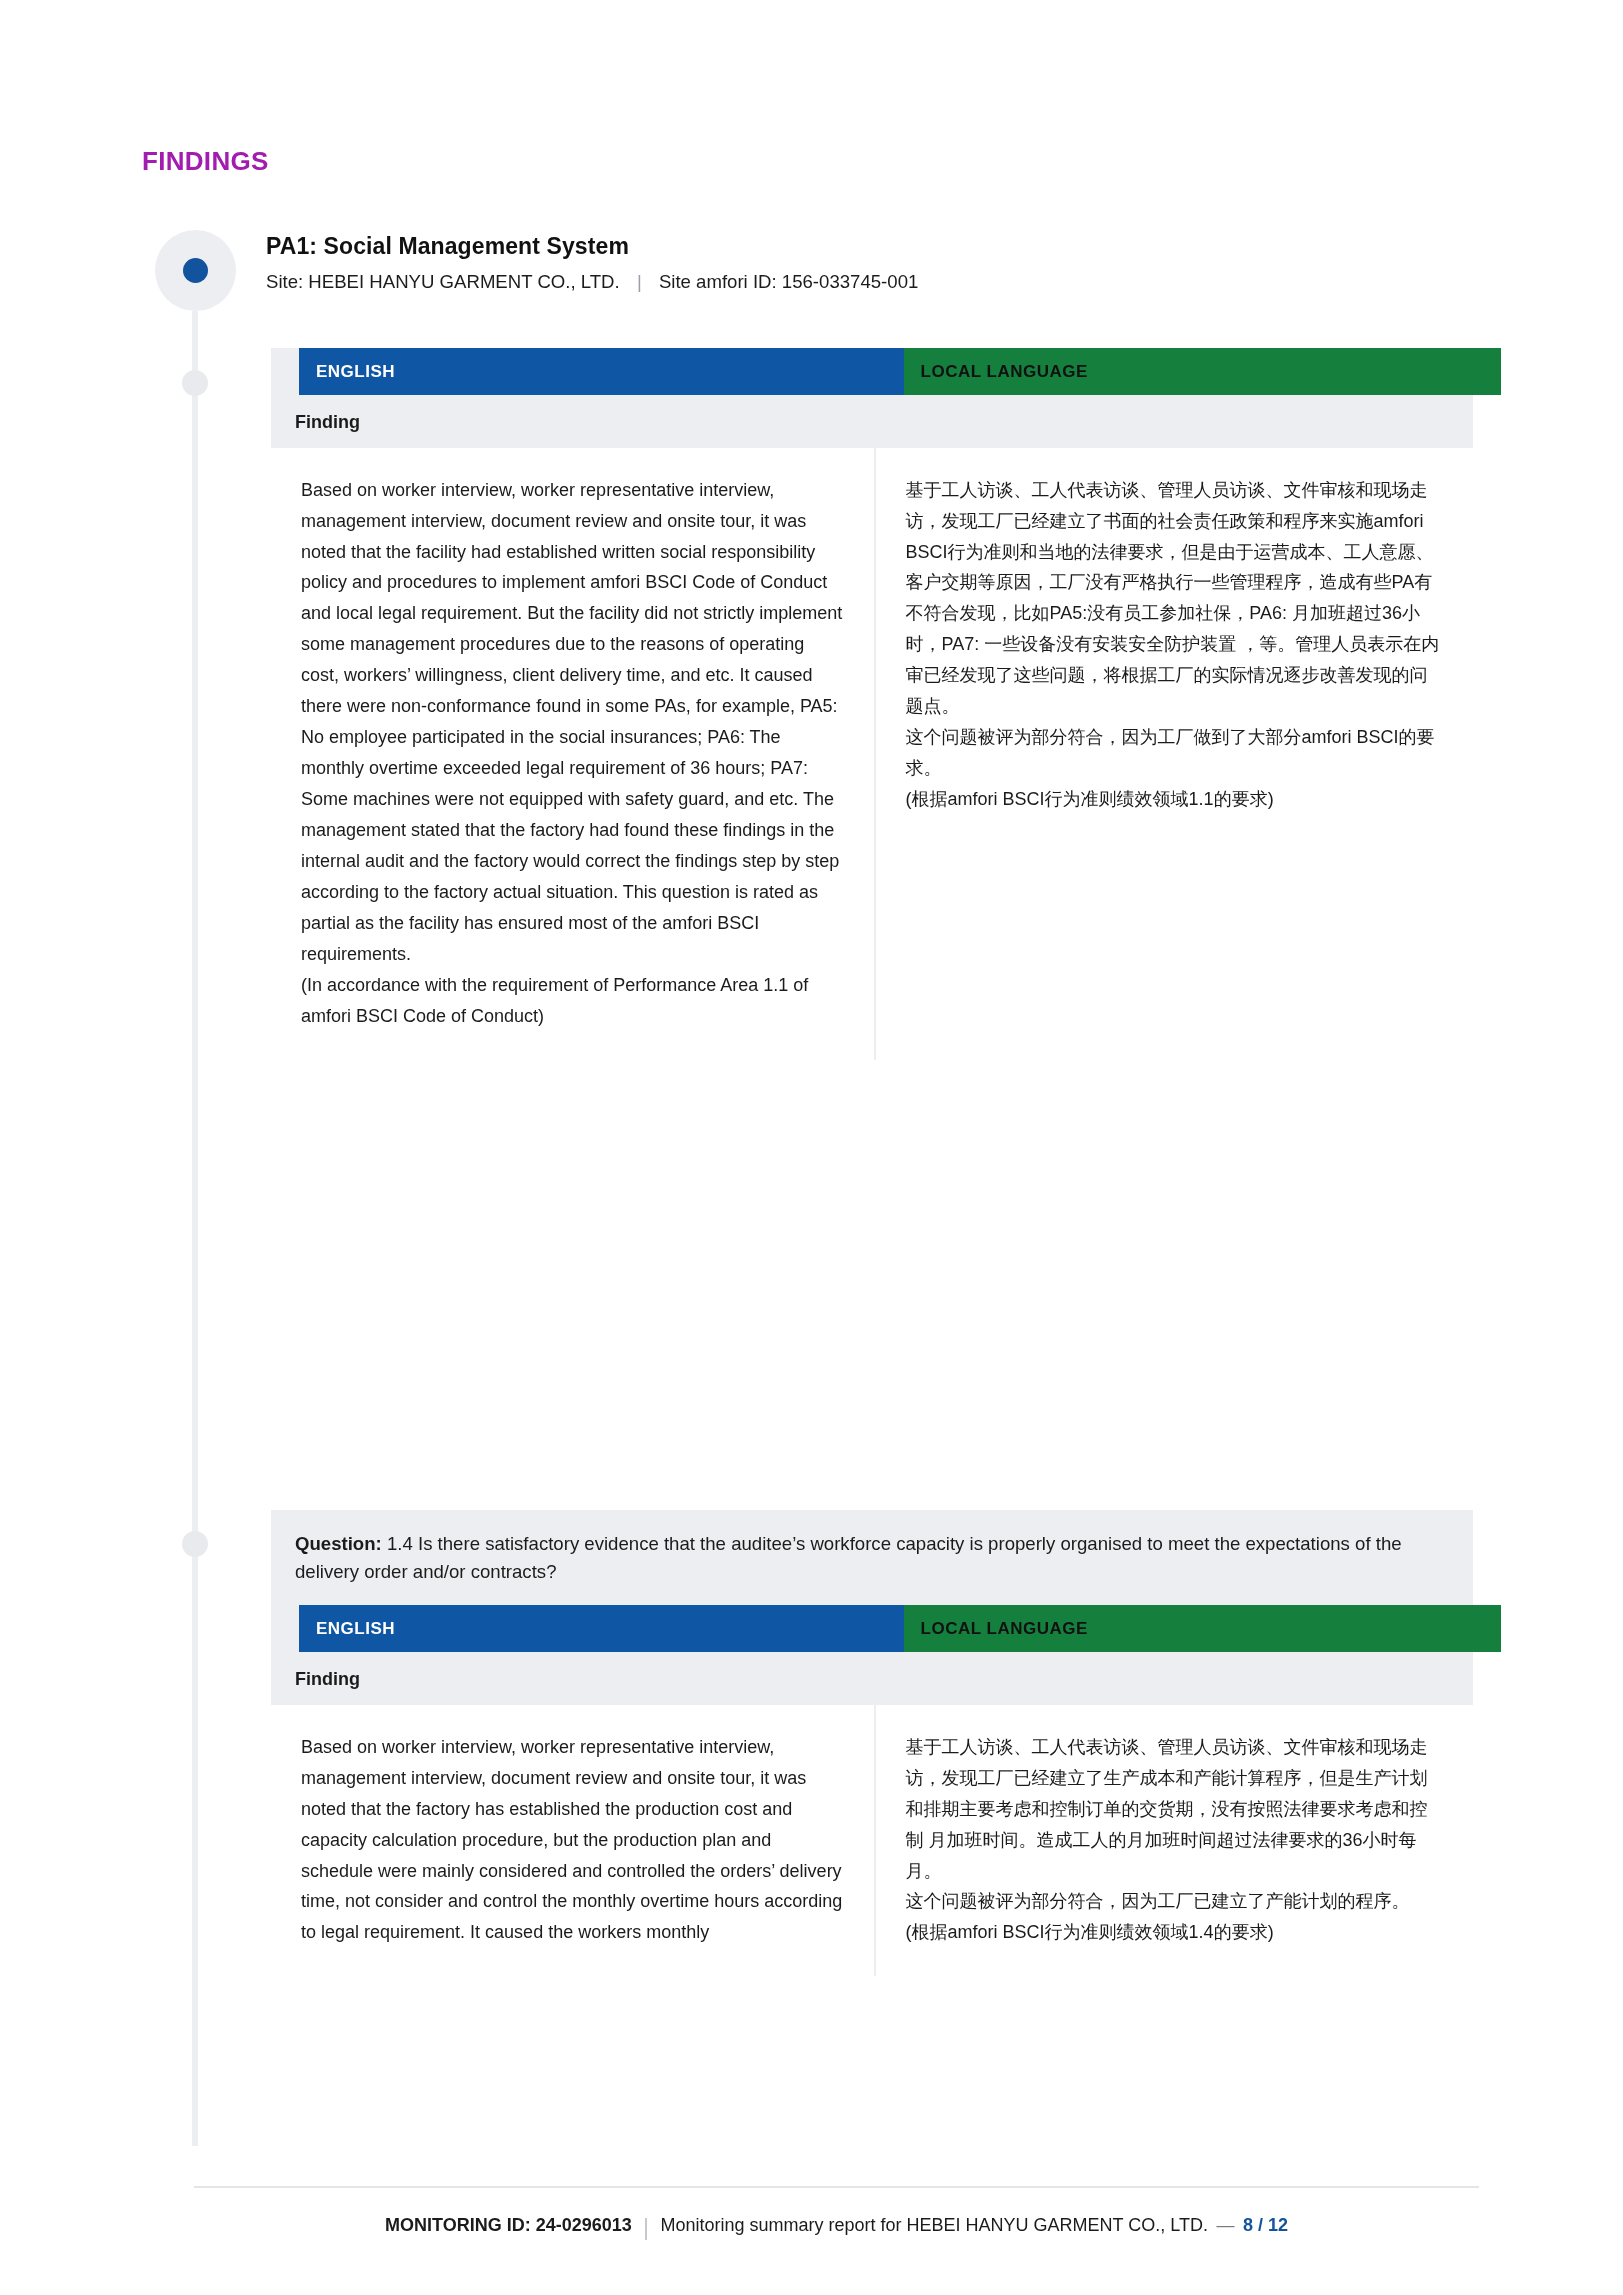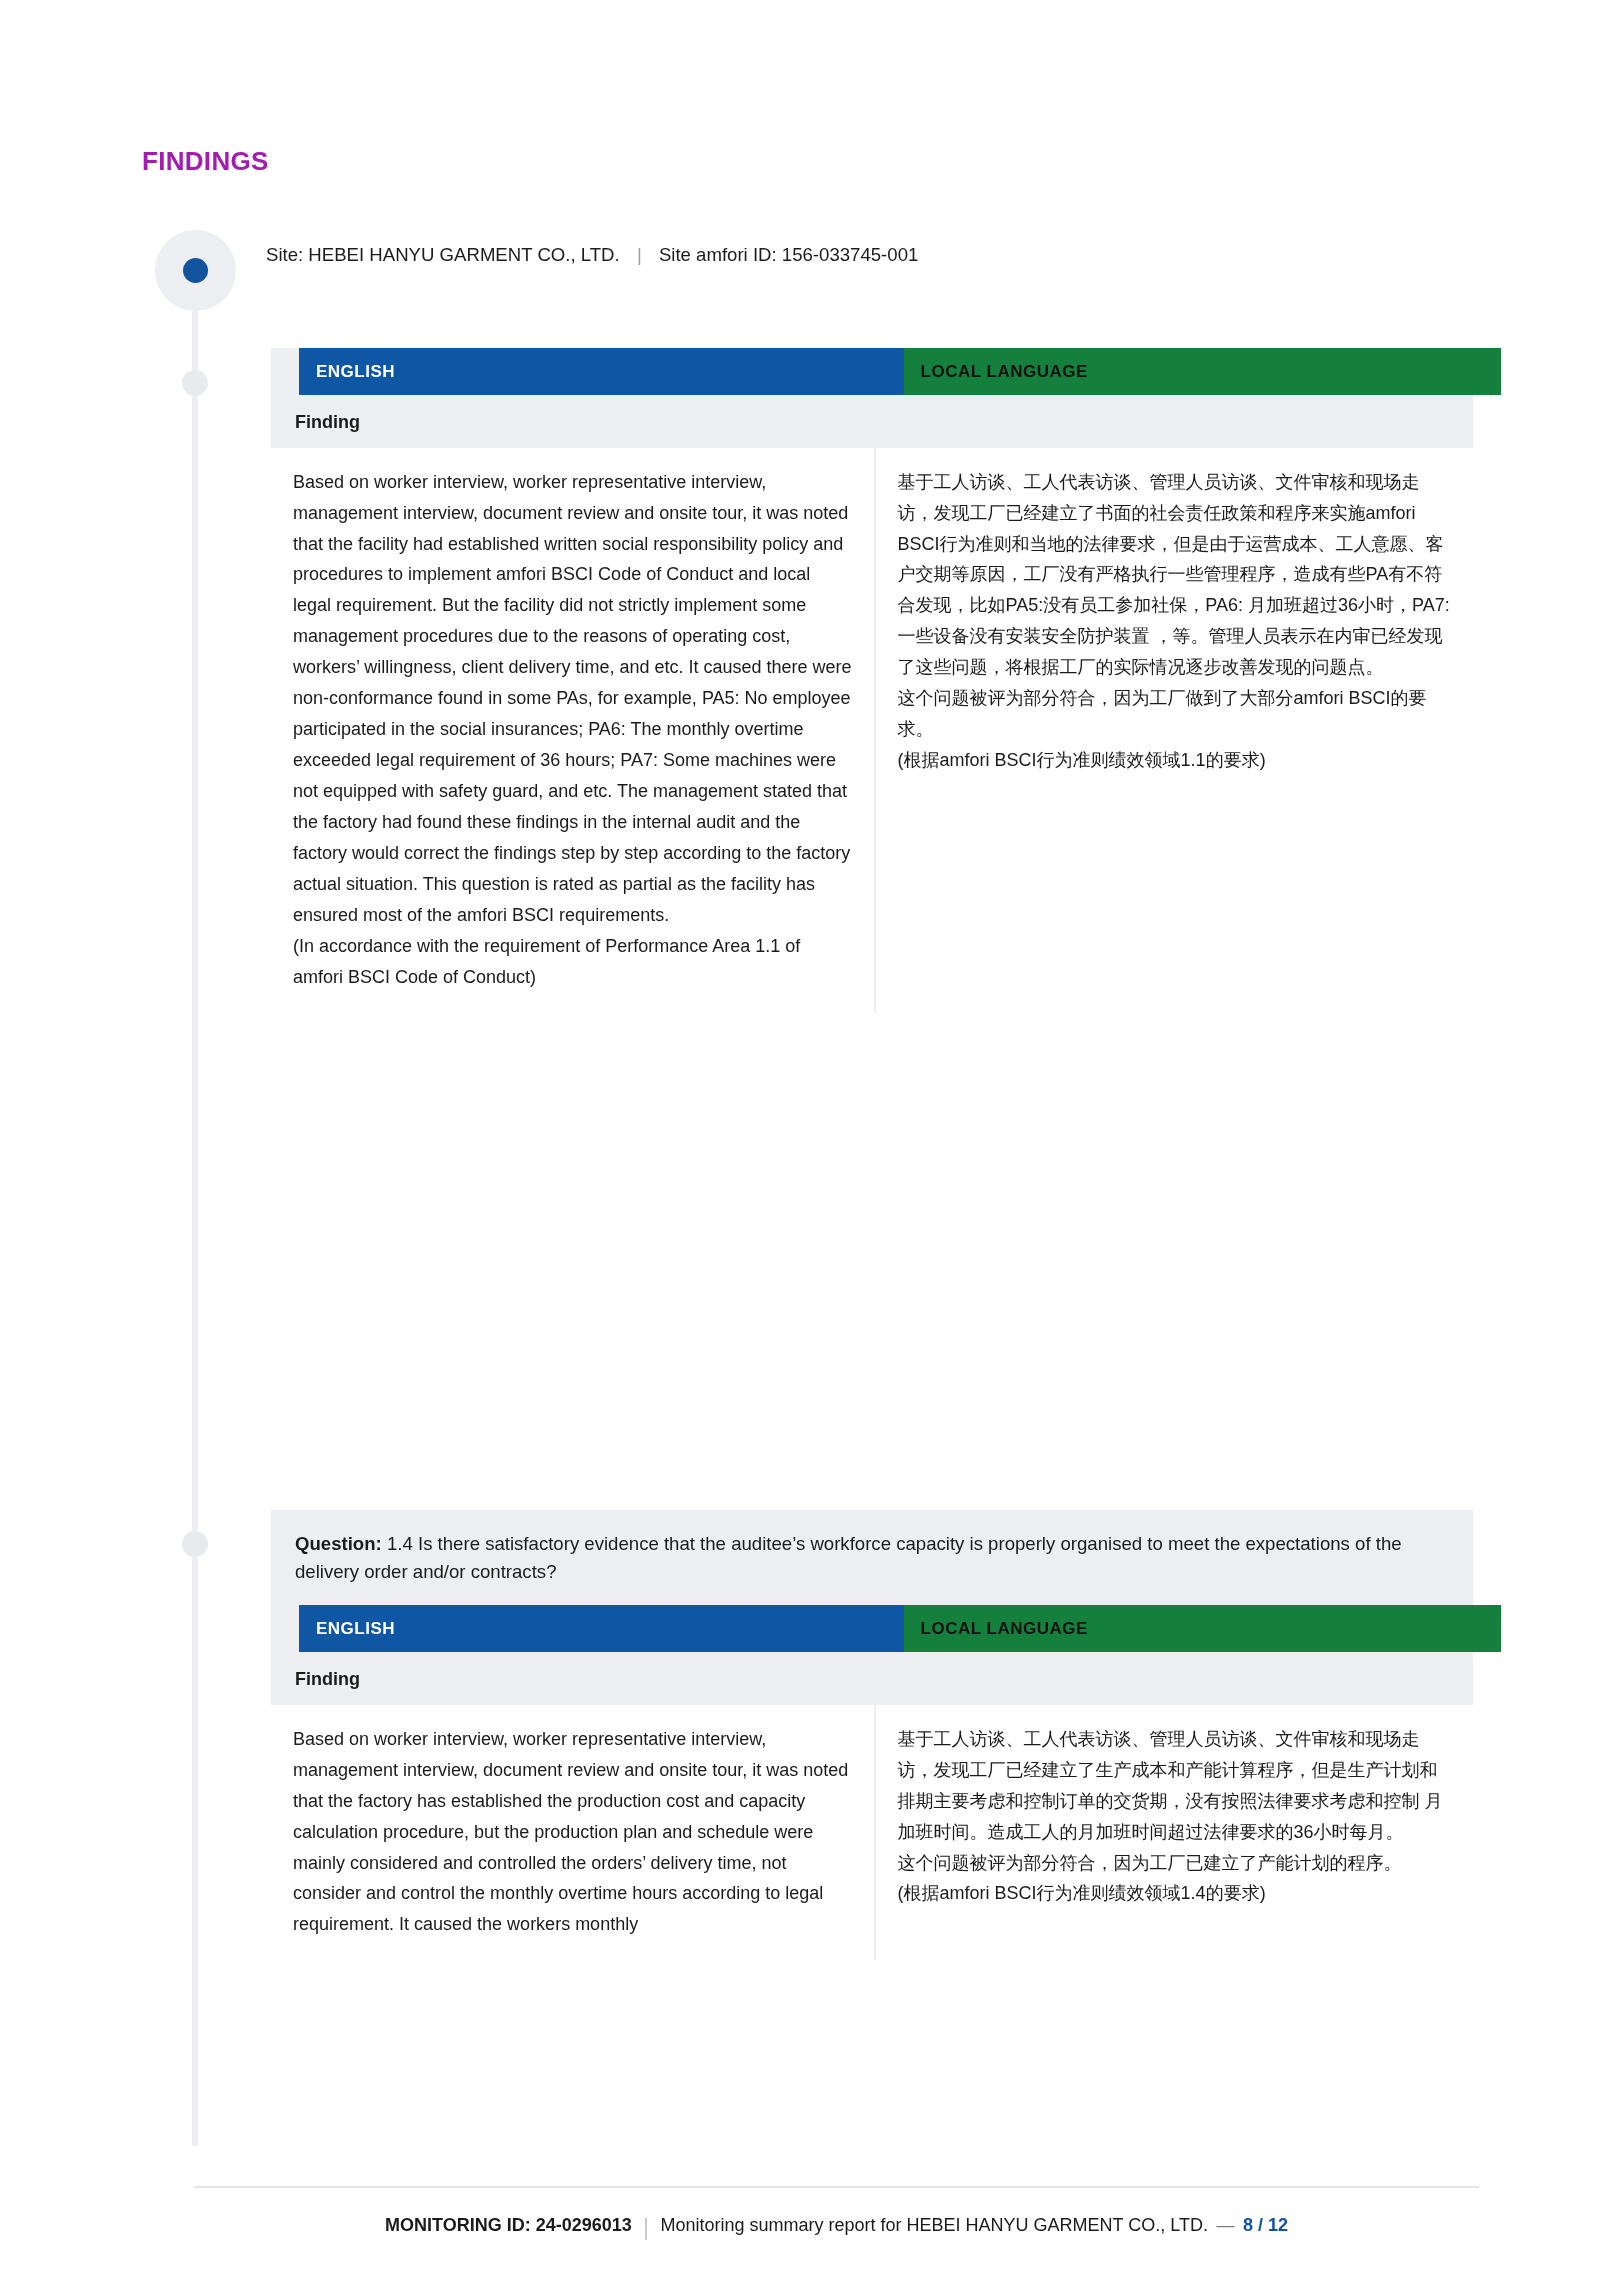--- a/index.html
+++ b/index.html
@@ -170,21 +170,21 @@
     line-height: 1.72;
     color: #1b1b1b;
   }
   .finding-row .col.local {
     width: 49.7%;
     font-size: 18px;
     line-height: 1.72;
     color: #1b1b1b;
   }
   .finding-row .col p {
-    margin: 0;
+    margin: 8px;
   }
 
   .qcard.q1 .finding-row .col { min-height: 516px; }
   .qcard.q2 .finding-row .col { min-height: 254px; }
 
   
   .footer-rule {
     position: absolute;
     left: 194px;
     top: 2186px;
@@ -229,20 +229,21 @@
   <div class="timeline">
     <div class="timeline-line"></div>
     <div class="timeline-bubble">
       <div class="timeline-bubble-dot"></div>
     </div>
     <div class="timeline-node n1"></div>
     <div class="timeline-node n2"></div>
   </div>
 
   <div class="pa-head">
+    <div class="pa-title">PA1: Social Management System</div>
     <div class="pa-sub">
       <span>Site: HEBEI HANYU GARMENT CO., LTD.</span>
       <span class="sep">|</span>
       <span>Site amfori ID: 156-033745-001</span>
     </div>
   </div>
 
   <div class="qcard q1">
 
     <div class="lang-head">

